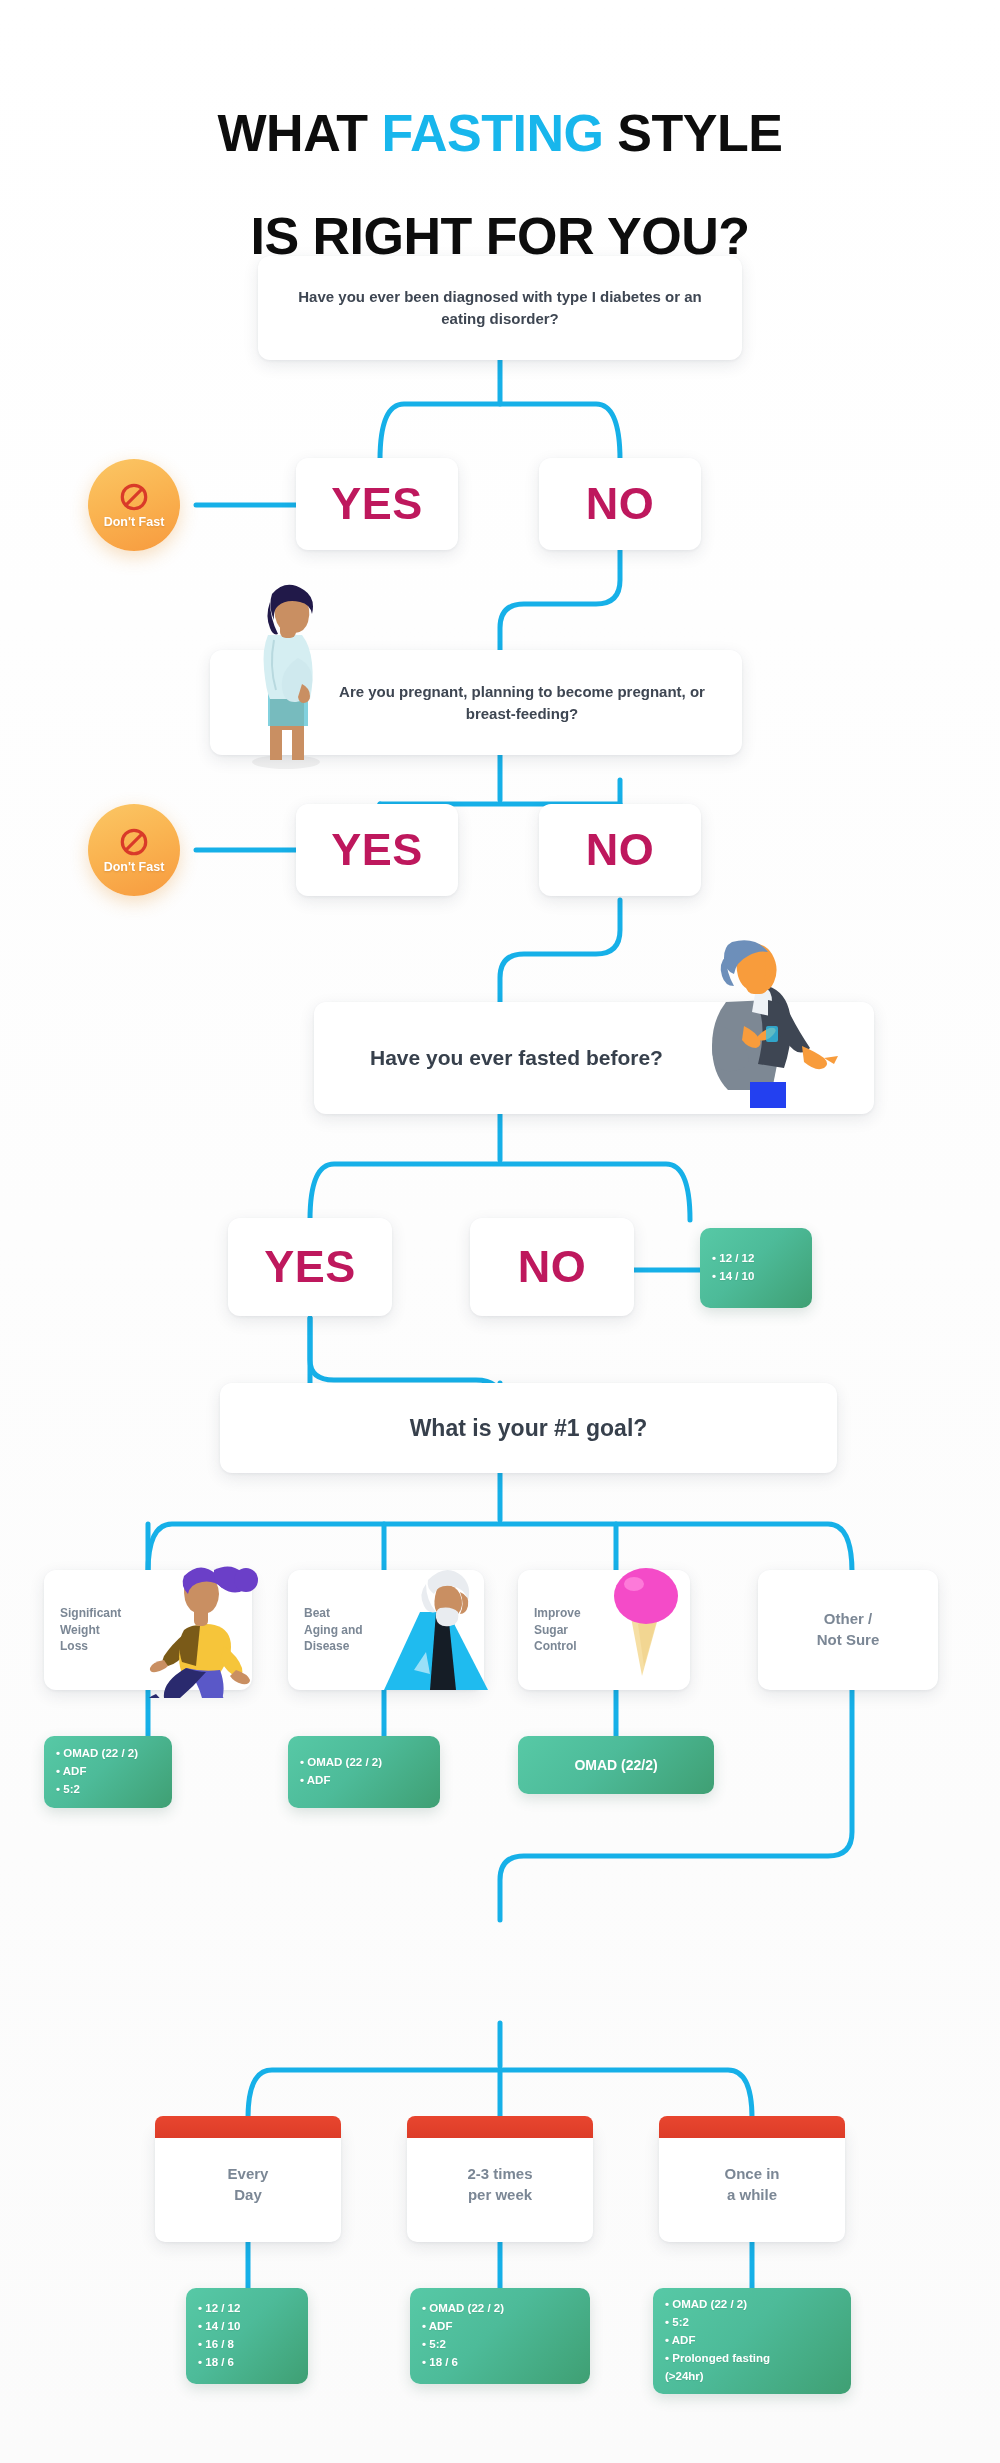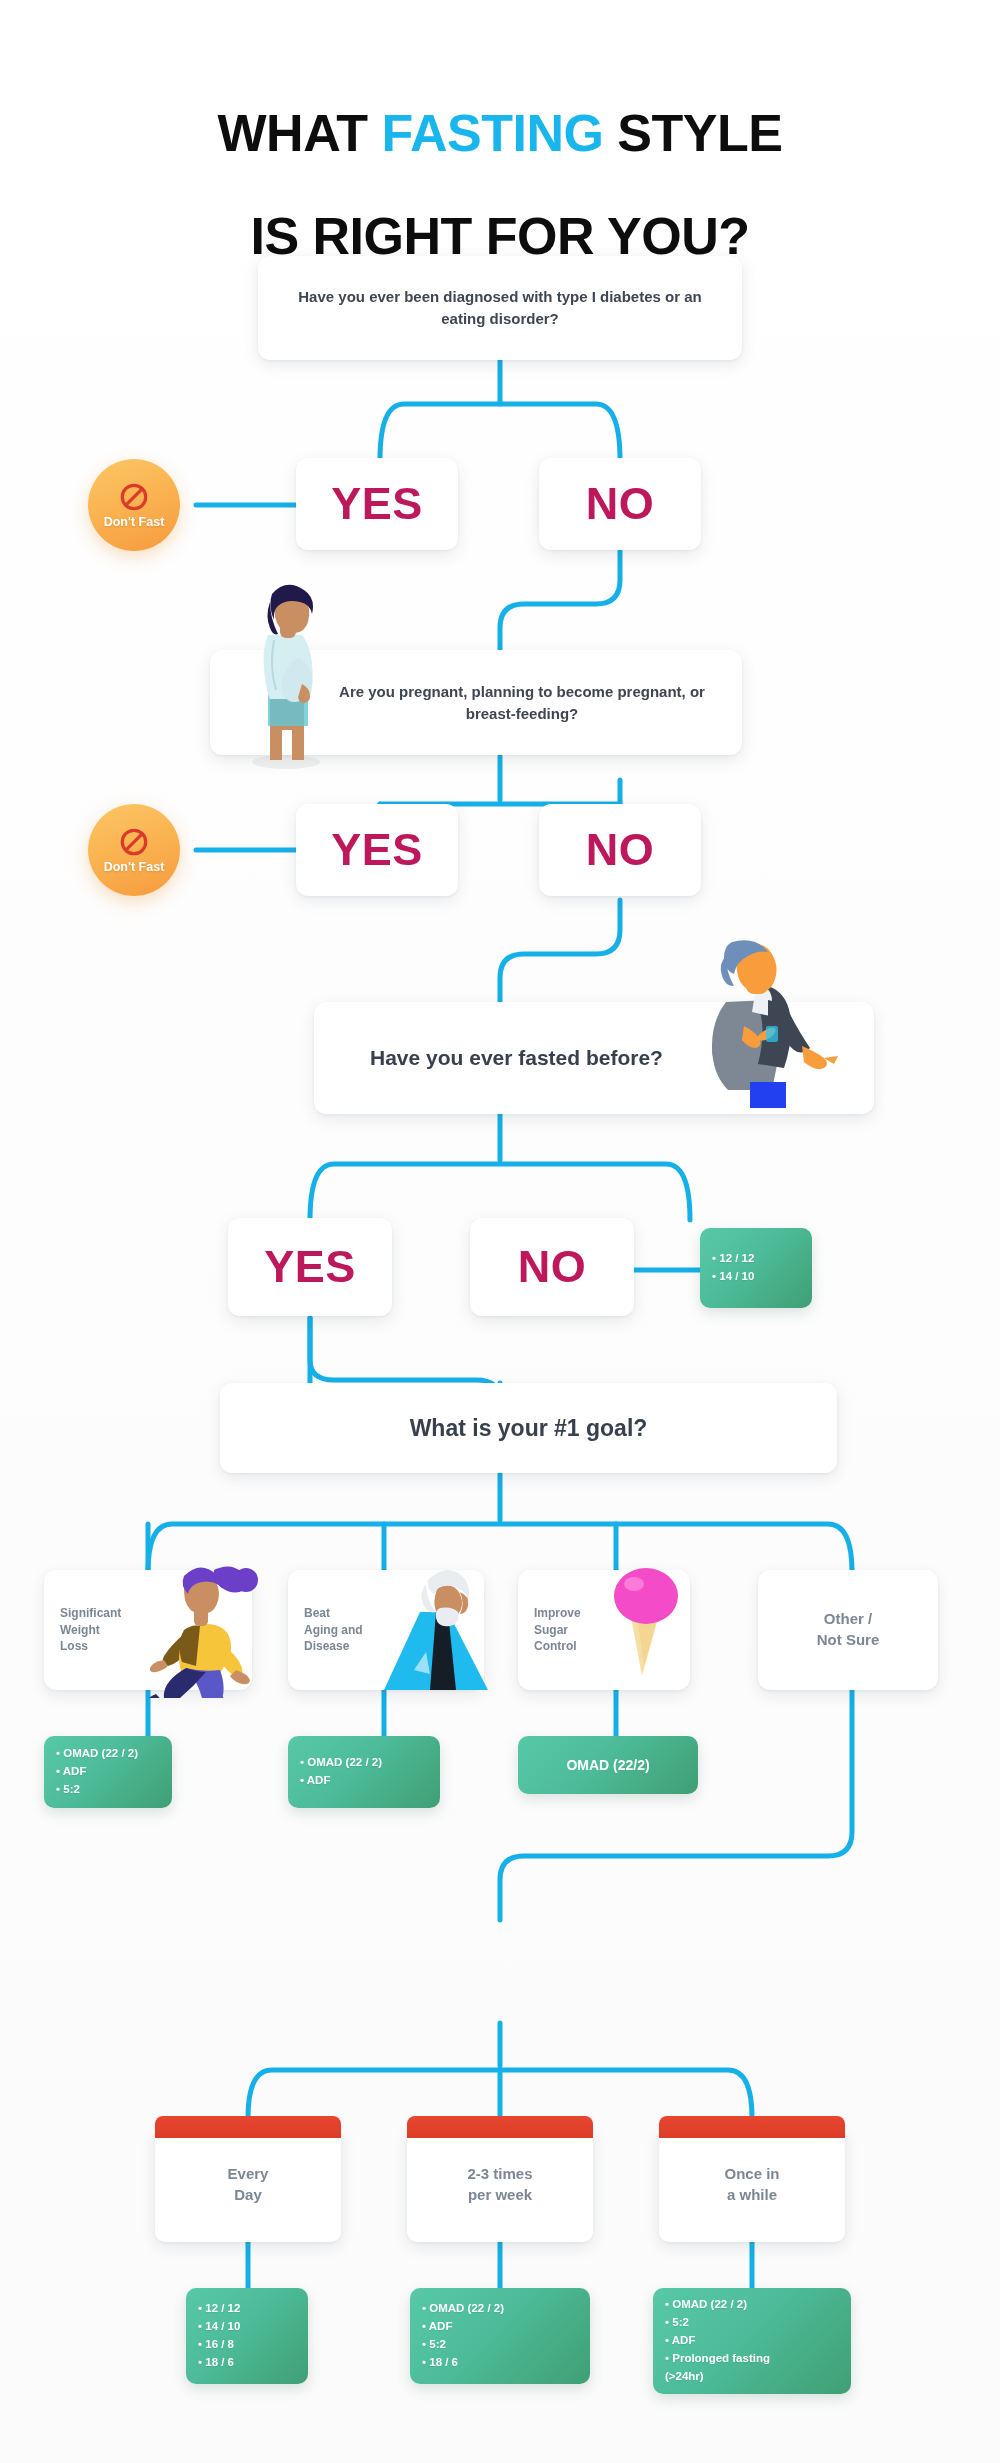--- a/index.html
+++ b/index.html
@@ -355,21 +355,21 @@
     <span class="opt-label" style="white-space:pre-line;">Improve
 Sugar
 Control</span>
   </div>
   <svg class="ill" style="left:600px; top:1560px; width:94px; height:130px;" viewBox="0 0 94 130">
     <path d="M30 52 L62 44 L42 116 Z" fill="#f6dfa4"></path>
     <path d="M38 64 L58 56 L44 106 Z" fill="#efd189" opacity=".65"></path>
     <ellipse cx="46" cy="36" rx="32" ry="28" fill="#f44bc8"></ellipse>
     <ellipse cx="34" cy="24" rx="10" ry="7" fill="#ff86dd" opacity=".8"></ellipse>
   </svg>
-  <div class="result" style="left:518px; top:1736px; width:180px; height:58px;">
+  <div class="result" style="left:518px; top:1736px; width:196px; height:58px;">
     <div class="single">OMAD (22/2)</div>
   </div>
 
   <div class="card" style="left:758px; top:1570px; width:180px; height:120px;">
     <span class="opt-label centered" style="white-space:pre-line;">Other /
 Not Sure</span>
   </div>
 
 
   <div class="redcap" style="left:155px; top:2116px; width:186px;"></div>

